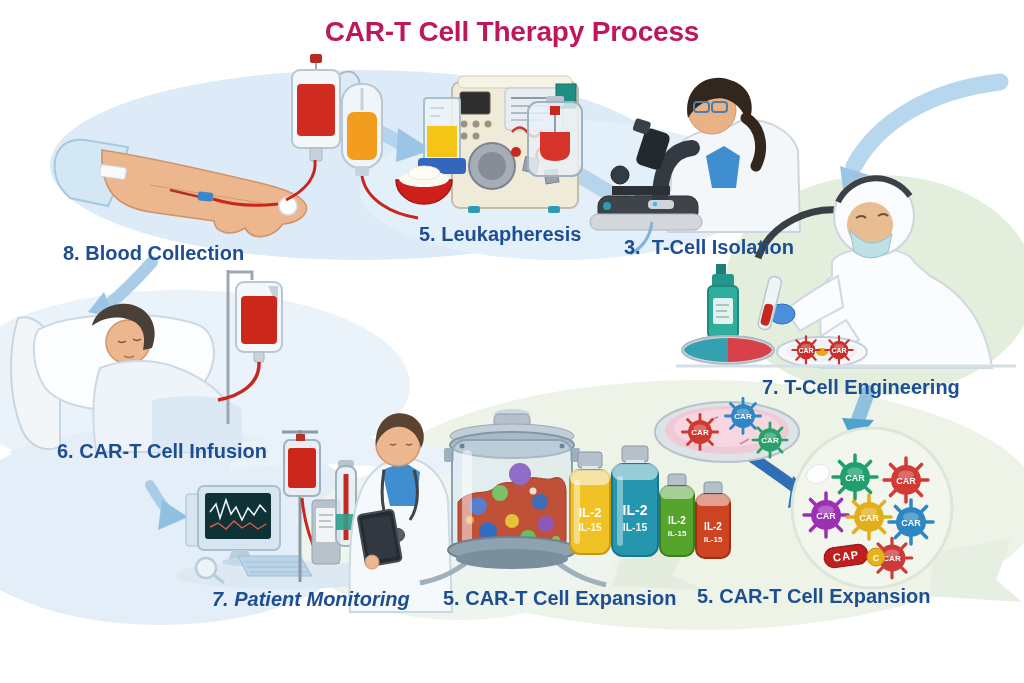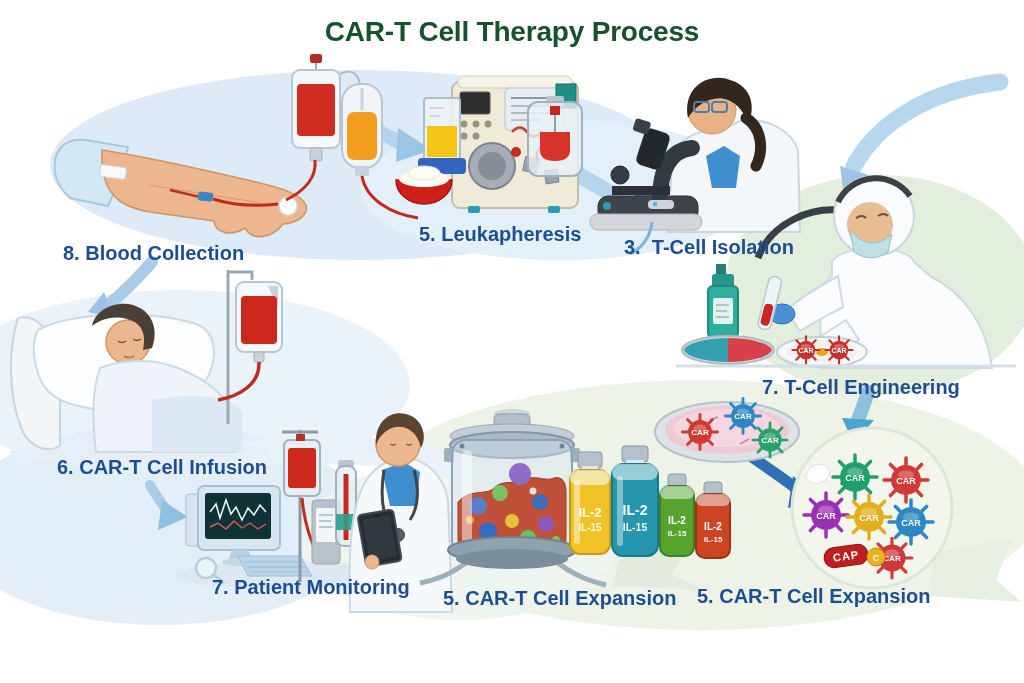--- a/index.html
+++ b/index.html
@@ -1,29 +1,29 @@
 <!DOCTYPE html>
 <html><head>
 <meta charset="utf-8">
 <style>
   html,body{margin:0;padding:0;background:#fff;}
   #canvas{position:relative;width:1024px;height:683px;background:#ffffff;overflow:hidden;
           font-family:"Liberation Sans",sans-serif;}
   #illustration{position:absolute;left:0;top:0;}
   .ttl{position:absolute;left:0;right:0;top:16px;text-align:center;
-       font-size:28px;font-weight:700;color:#14532d;letter-spacing:-0.2px;}
+       font-size:28px;font-weight:700;color:#be185d;letter-spacing:-0.2px;}
   .step-label{position:absolute;font-size:20px;font-weight:700;color:#1d4e92;white-space:pre;}
   #lbl-1{left:63px;top:242px;}
   #lbl-2{left:419px;top:223px;}
   #lbl-3{left:624px;top:236px;}
   #lbl-4{left:762px;top:376px;}
   #lbl-5a{left:443px;top:587px;}
   #lbl-5b{left:697px;top:585px;}
-  #lbl-6{left:57px;top:440px;margin-top:16px;}
-  #lbl-7{left:212px;top:576px;}
+  #lbl-6{left:57px;top:440px;}
+  #lbl-7{left:212px;top:588px;font-style:italic;}
   svg text{font-family:"Liberation Sans",sans-serif;}
 </style>
 </head>
 <body>
 
 <div id="canvas">
 
 <svg id="illustration" width="1024" height="683" viewBox="0 0 1024 683" xmlns="http://www.w3.org/2000/svg" xmlns:xlink="http://www.w3.org/1999/xlink">
   <defs>
     <g id="spike-cell">

